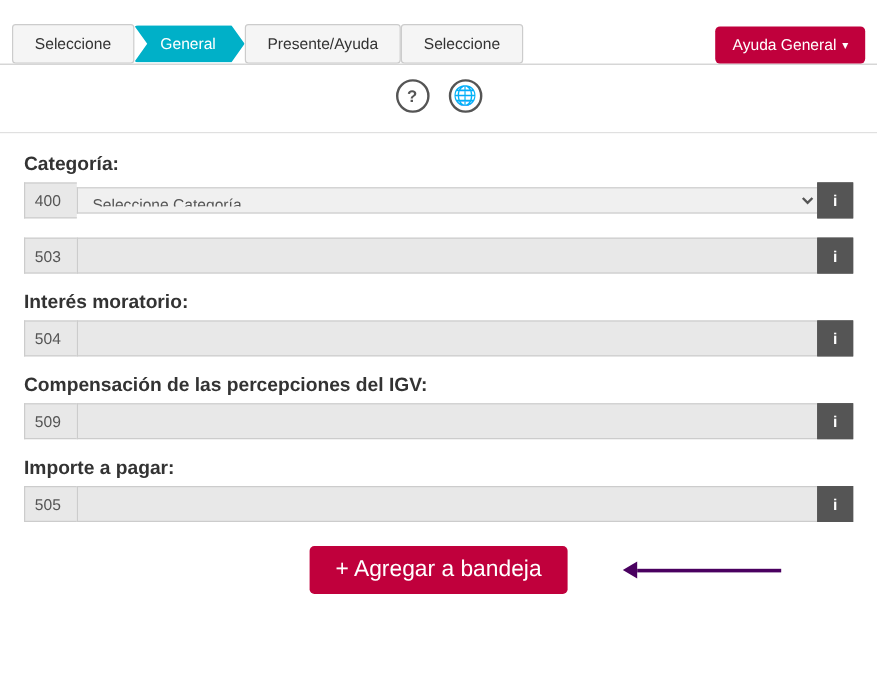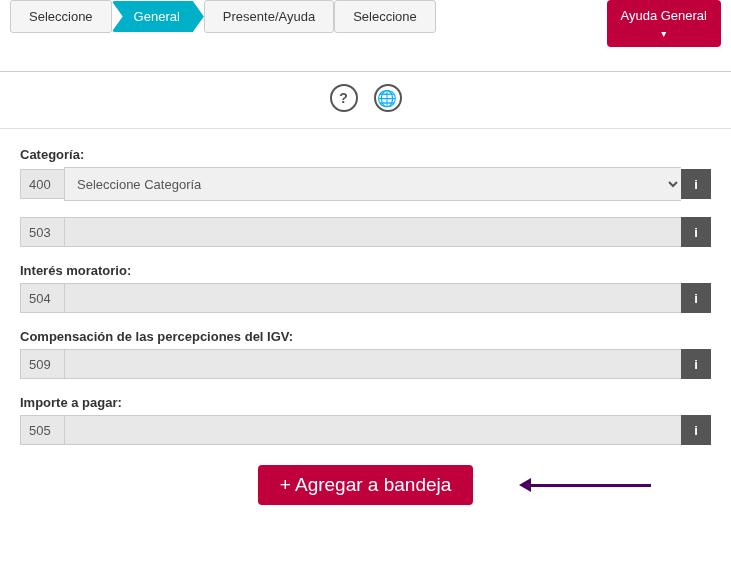--- a/index.html
+++ b/index.html
@@ -8,25 +8,25 @@
       font-size: 13px;
       background: #fff;
       width: 731px;
       min-height: 564px;
       overflow: hidden;
     }
 
     
     .top-nav {
       display: flex;
-      align-items: flex-start;
+      align-items: flex-end;
       border-bottom: 1px solid #ccc;
       background: #fff;
       padding: 0 10px;
-      height: 72px;
+      height: 54px;
     }
 
     .nav-steps {
       display: flex;
       align-items: center;
       gap: 0;
       flex: 1;
     }
 
     .step-item {
@@ -74,21 +74,20 @@
       background: #c0003c;
       color: #fff;
       border: none;
       padding: 8px 14px;
       border-radius: 4px;
       font-size: 13px;
       cursor: pointer;
       display: flex;
       align-items: center;
       gap: 5px;
-      flex-direction: column;
     }
 
     .btn-help .chevron {
       font-size: 10px;
     }
 
     
     .icon-row {
       display: flex;
       justify-content: center;
@@ -128,21 +127,21 @@
     .main-content {
       padding: 10px 20px 10px 20px;
     }
 
     .field-group {
       margin-bottom: 16px;
     }
 
     .field-label {
       font-weight: bold;
-      font-size: 13px;
+      font-size: 16px;
       color: #333;
       margin-bottom: 5px;
       display: block;
     }
 
     .field-row {
       display: flex;
       align-items: center;
       gap: 0;
     }
@@ -171,21 +170,21 @@
       color: #555;
       outline: none;
     }
 
     .field-select {
       flex: 1;
       border: 1px solid #ccc;
       border-right: none;
       padding: 5px 8px;
       font-size: 13px;
-      height: 34px;
+      height: 22px;
       background: #f0f0f0;
       color: #555;
       outline: none;
       appearance: auto;
     }
 
     .field-info-btn {
       width: 30px;
       height: 30px;
       background: #555;

